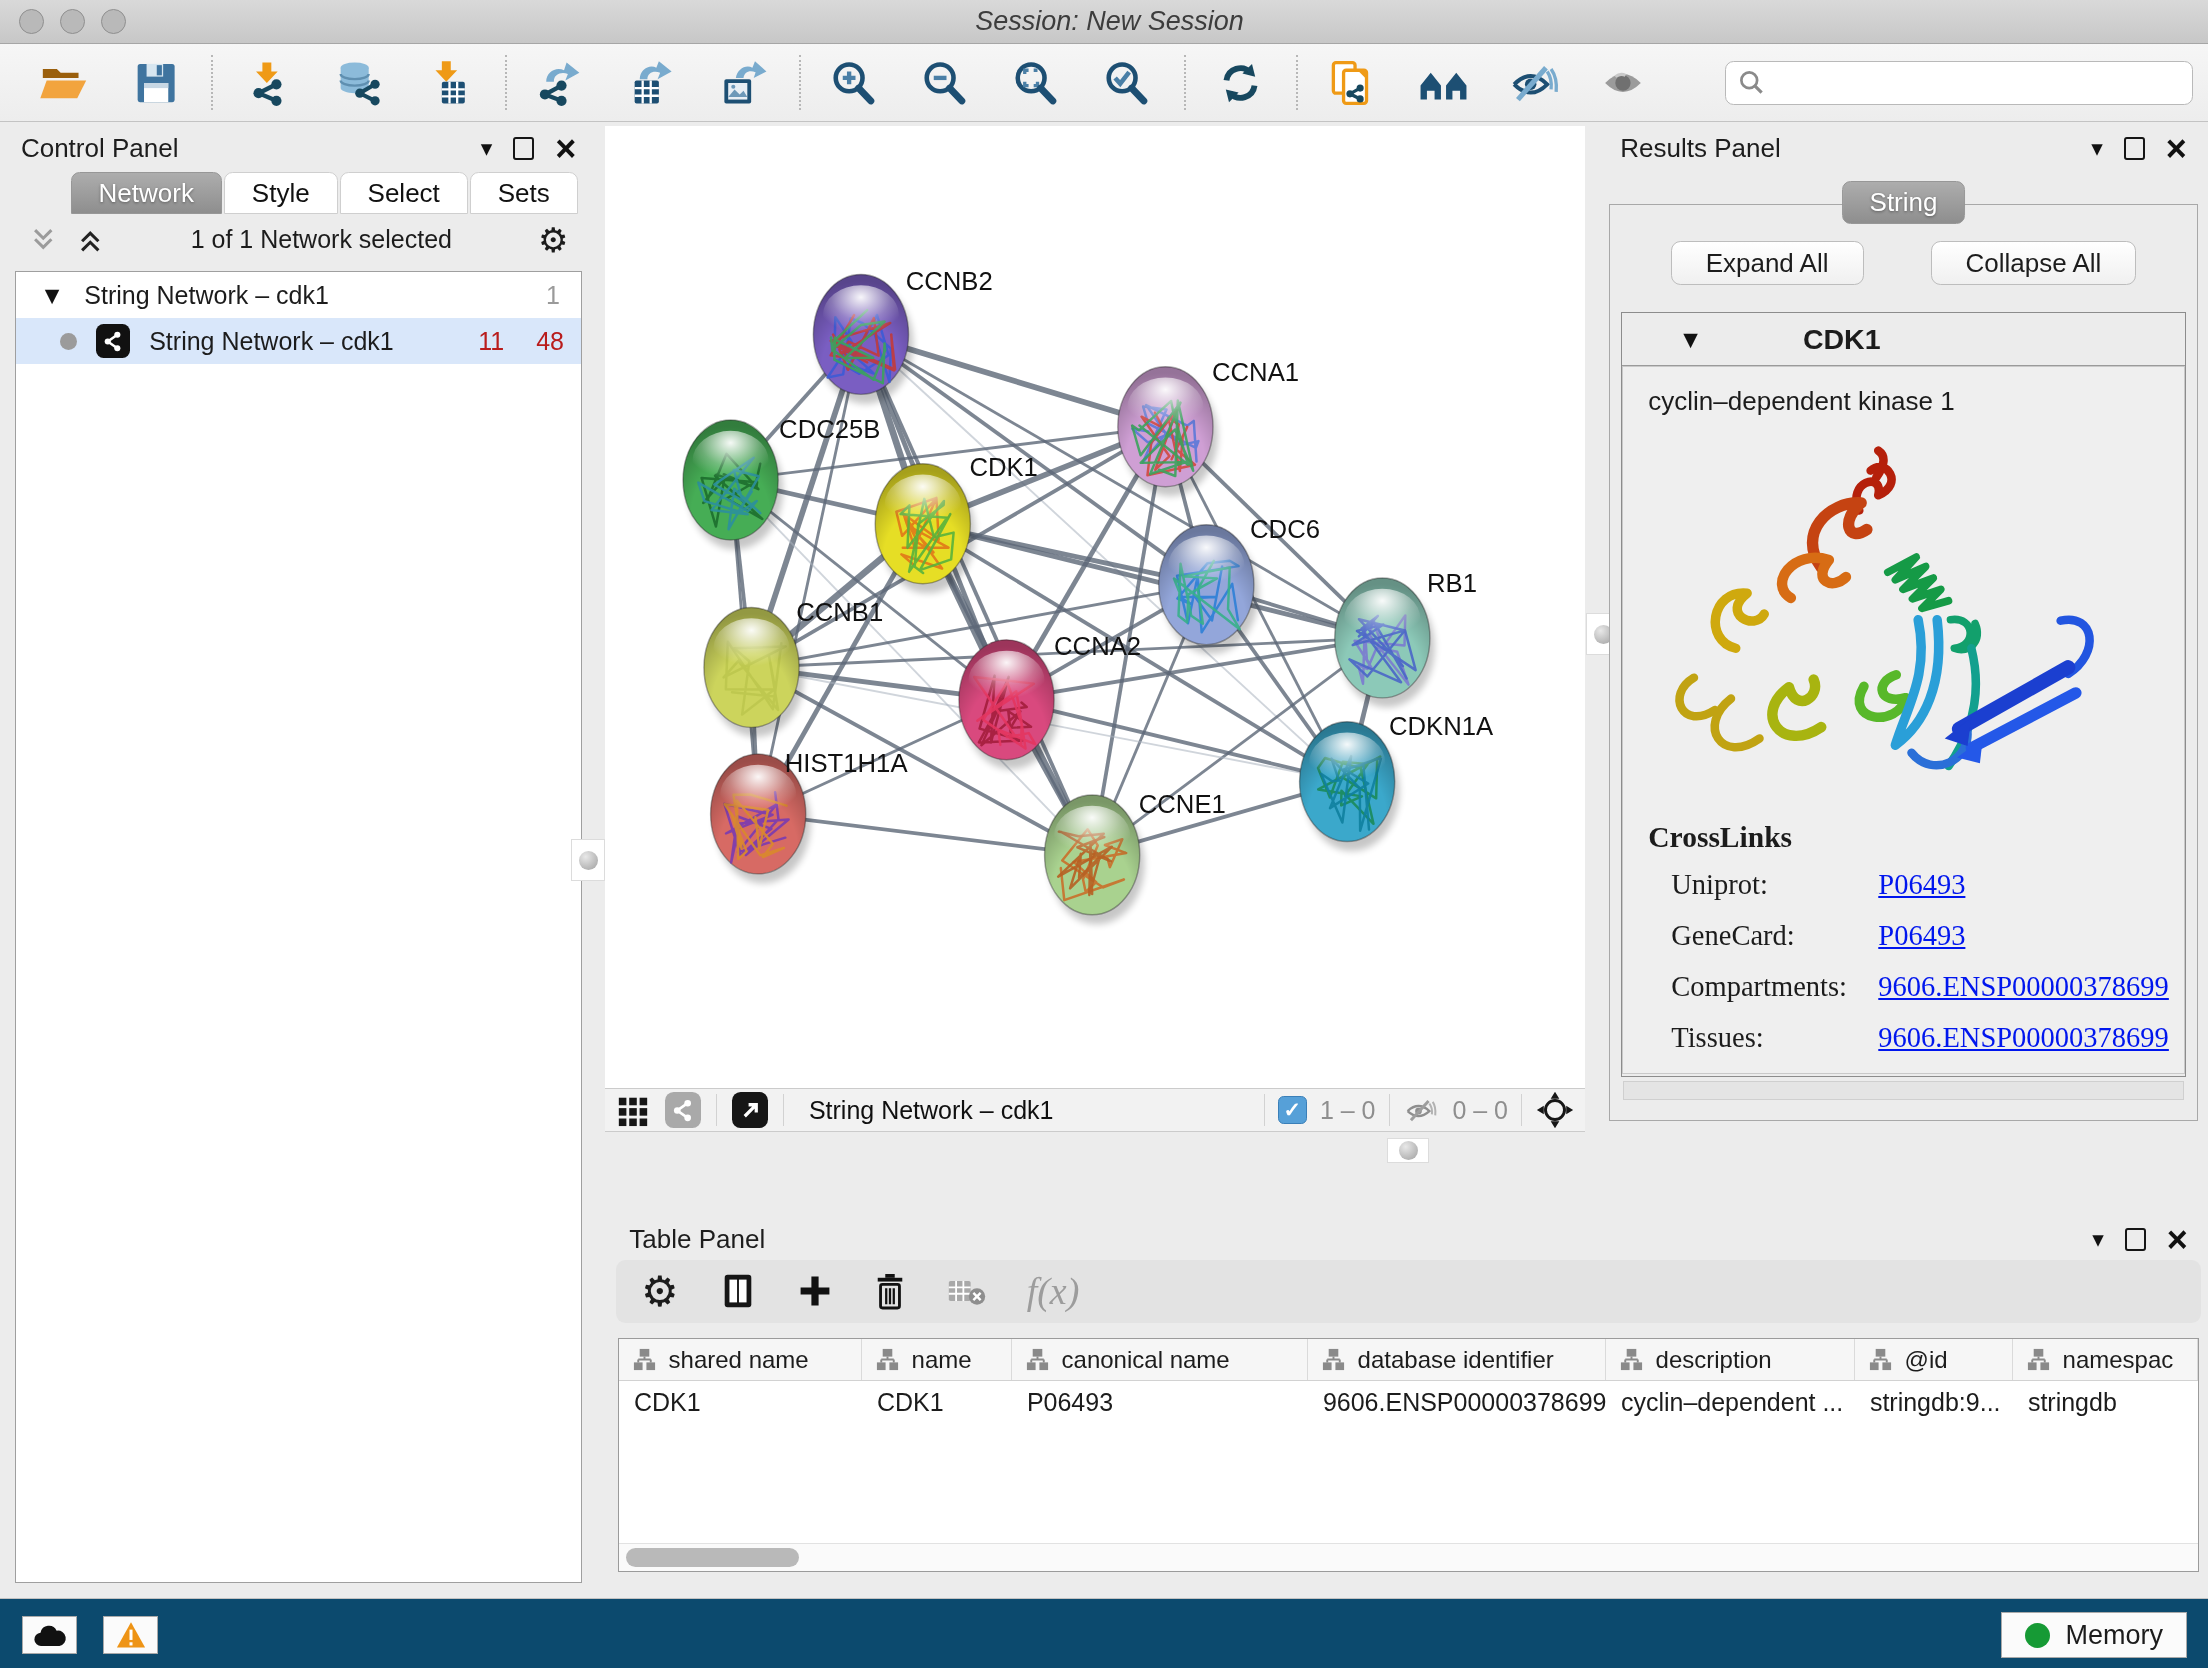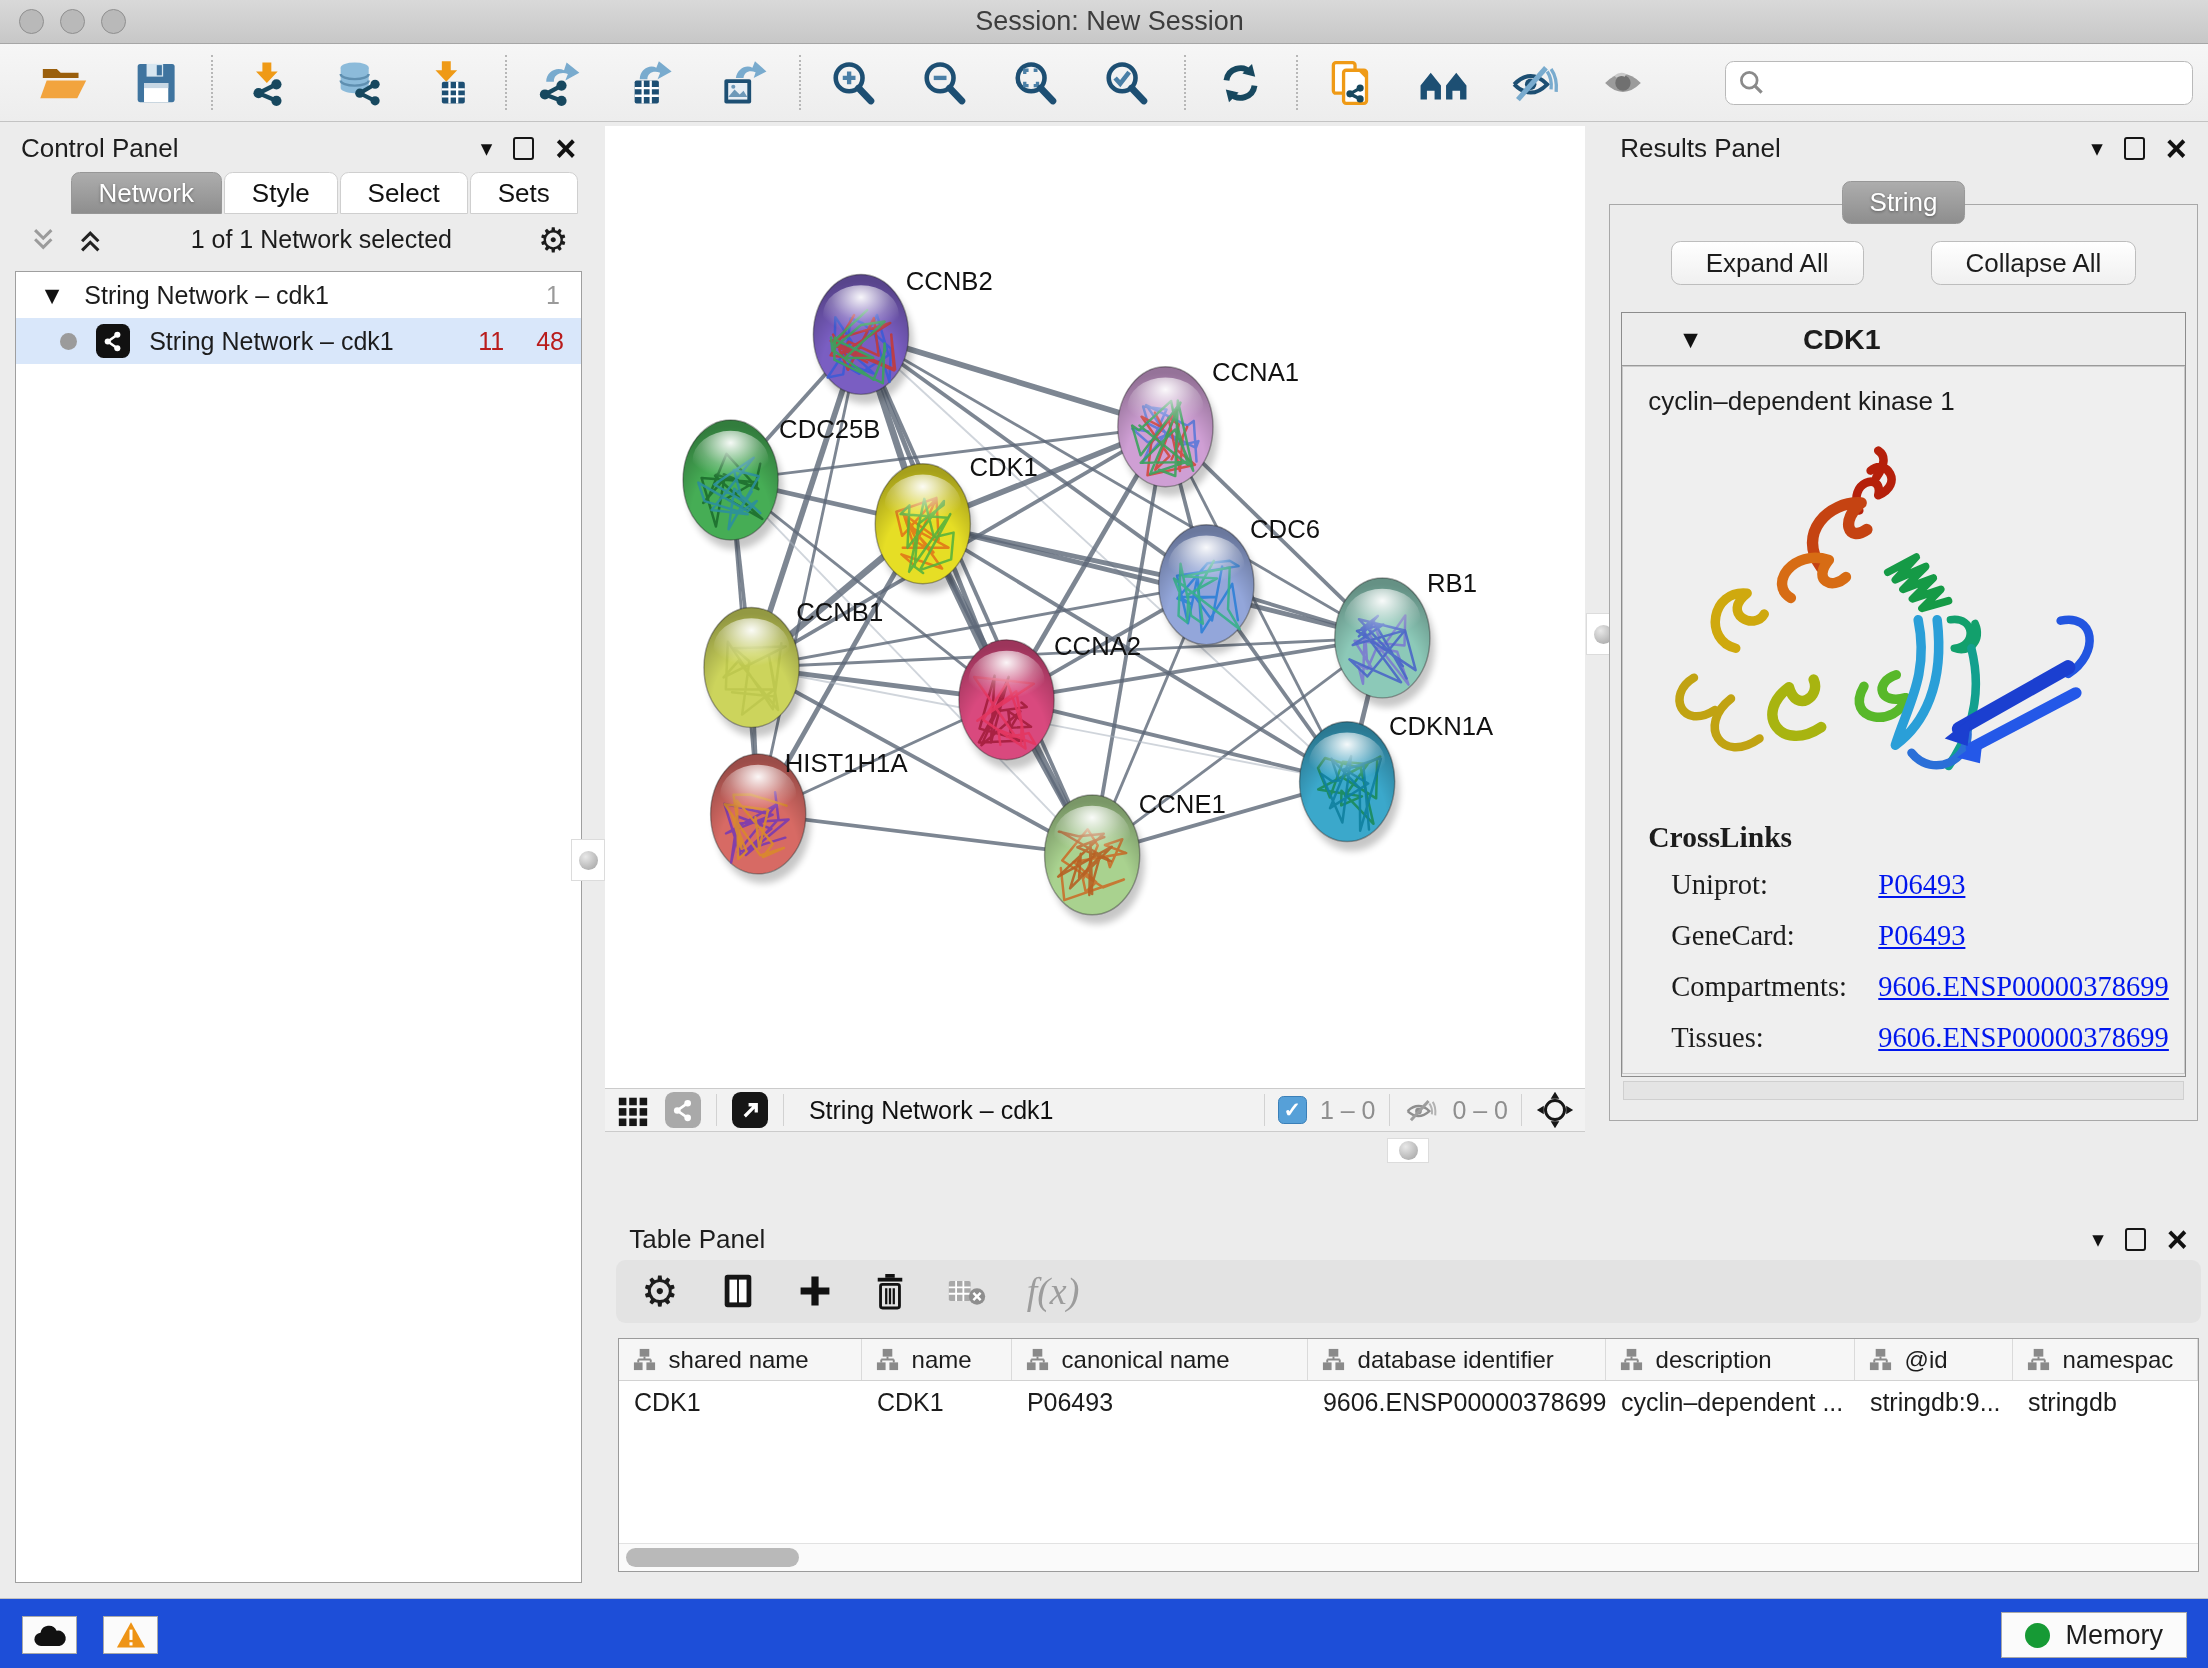--- a/index.html
+++ b/index.html
@@ -5,21 +5,21 @@
   * { margin:0; padding:0; box-sizing:border-box; }
   html,body { width:2208px; height:1668px; }
   body { font-family:"Liberation Sans", sans-serif; background:#ececec; color:#1c1c1c; overflow:hidden; position:relative; }
 
   
   #titlebar { position:absolute; left:0; top:0; width:2208px; height:44px;
     background:linear-gradient(#d9d9d9,#c7c7c7); border-bottom:1px solid #a6a6a6;
     display:flex; align-items:center; }
   .traffic { display:flex; gap:16px; margin-left:19px; }
   .tl { width:25px; height:25px; border-radius:50%; background:#b9b9b9; border:1px solid #8f8f8f; }
-  #win-title { position:absolute; left:11px; right:0; text-align:center; font-size:27px; color:#3d3d3d; }
+  #win-title { position:absolute; left:11px; right:0; text-align:center; font-size:27px; color:#3d3d3d;font-style:italic; }
 
   
   #toolbar { position:absolute; left:0; top:44px; width:2208px; height:78px;
     background:linear-gradient(#f6f6f6,#ededed); border-bottom:1px solid #c3c3c3;
     display:flex; align-items:center; padding:0 9.5px; }
   .tb-group { display:flex; align-items:center; gap:38px; padding:0 28.5px; }
   .tb-sep { height:55px; border-left:2.9px dotted #b7b7b7; }
   .tb-btn { width:53px; height:53px; display:flex; align-items:center; justify-content:center; }
   .tb-btn svg { width:51px; height:46px; }
   #search-wrap { position:relative; margin-left:44px; }
@@ -114,21 +114,21 @@
   #tp-row { display:flex; height:42px; align-items:center; }
   .td { padding-left:15px; font-size:25px; overflow:hidden; white-space:nowrap; }
   .c0{width:243px;} .c1{width:150px;} .c2{width:296px;} .c3{width:298px;} .c4{width:249px;} .c5{width:158px;} .c6{flex:1;}
   #tp-hscroll { position:absolute; left:0; right:0; bottom:0; height:28.5px; border-top:1px solid #e2e2e2; background:#fafafa; }
   #tp-thumb { position:absolute; left:7.6px; top:4.8px; width:173px; height:19px; border-radius:9.5px; background:#b9b9b9; }
   #tp-tabs { position:absolute; left:0; right:0; bottom:0; height:51px; display:flex; justify-content:center; }
   #tp-tabs .tab { border-radius:8.6px; margin:0 1px; padding:5.7px 28.5px; }
 
   
   #statusbar { position:absolute; left:0; top:1598px; width:2208px; height:70px;
-    background:#1d4ed8; border-top:1px solid #c2c2c2; }
+    background:#0c4a6e; border-top:1px solid #c2c2c2; }
   .sb-btn { position:absolute; top:17px; width:55px; height:38px; border:1.9px solid #a9a9a9;
     background:#fbfbfb; display:flex; align-items:center; justify-content:center; }
   #cloud-btn { left:22px; }
   #warn-btn { left:103px; }
   #memory-btn { position:absolute; right:21px; top:13.3px; height:46px; padding:0 23px;
     border:1.9px solid #a9a9a9; background:#fbfbfb; display:flex; align-items:center; gap:15px; font-size:27px; }
   #memory-dot { width:25px; height:25px; border-radius:50%; background:#169a35; }
 
   svg text { font-family:"Liberation Sans", sans-serif; }
 </style>

